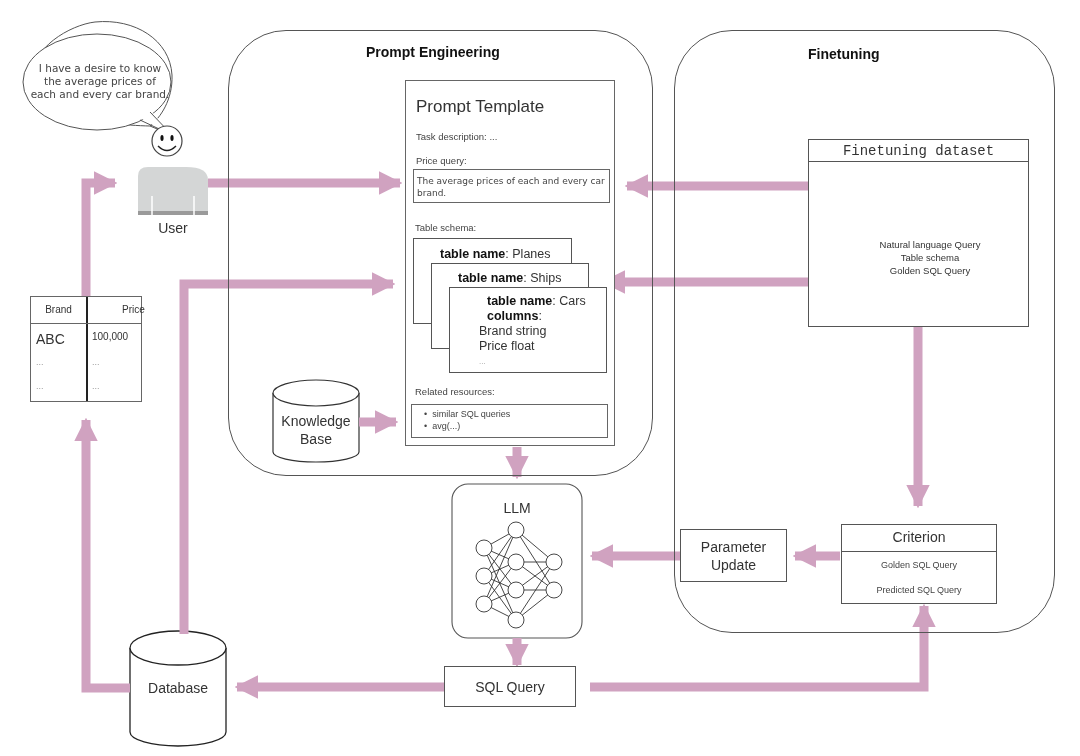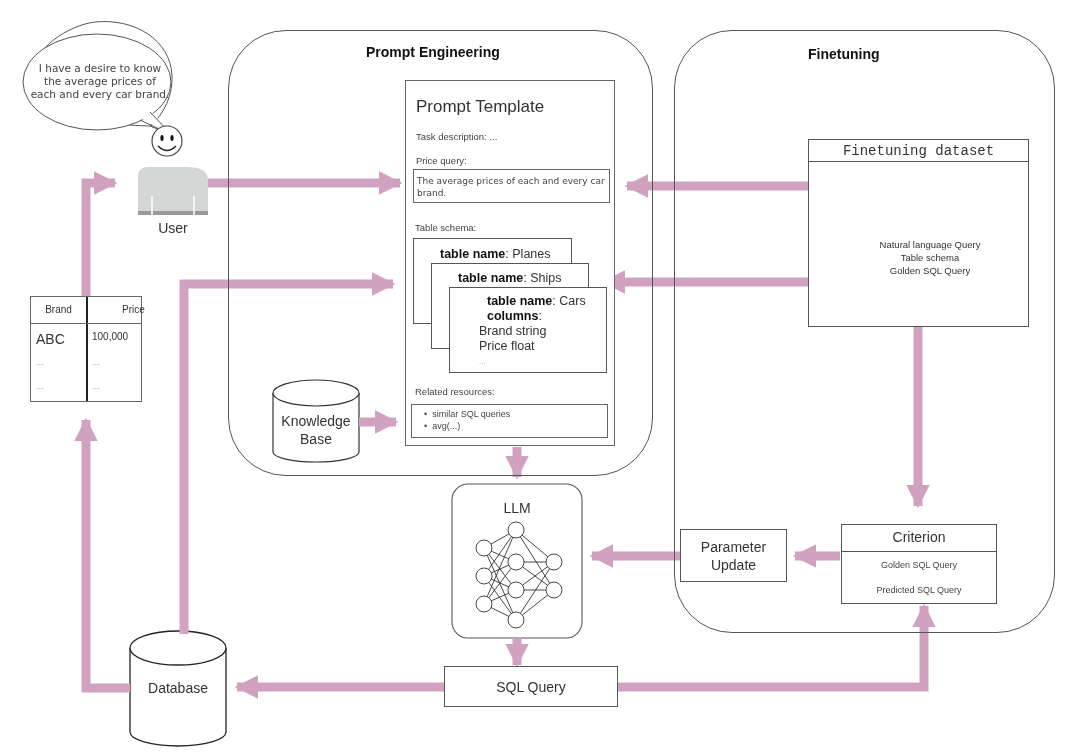--- a/index.html
+++ b/index.html
@@ -207,17 +207,17 @@
   <div class="abs center" style="left:0; top:35px; width:154px; font-size:9px; color:#444;">Golden SQL Query</div>
   <div class="abs center" style="left:0; top:60px; width:154px; font-size:9px; color:#444;">Predicted SQL Query</div>
 </div>
 
 <div class="box" style="left:680px; top:529px; width:107px; height:53px; border-color:#555; display:flex; align-items:center; justify-content:center;">
   <div class="center" style="width:80px; font-size:14px; line-height:18px; color:#333;">Parameter Update</div>
 </div>
 
 <div class="abs center" style="left:452px; top:500px; width:130px; font-size:14px; color:#333;">LLM</div>
 
-<div class="box" style="left:444px; top:666px; width:174px; height:41px; border-color:#555; display:flex; align-items:center; justify-content:center;">
+<div class="box" style="left:444px; top:666px; width:132px; height:41px; border-color:#555; display:flex; align-items:center; justify-content:center;">
   <span style="font-size:14px; color:#333;">SQL Query</span>
 </div>
 
 <div class="abs center" style="left:130px; top:680px; width:96px; font-size:14px; color:#333;">Database</div>
 
 </body></html>

